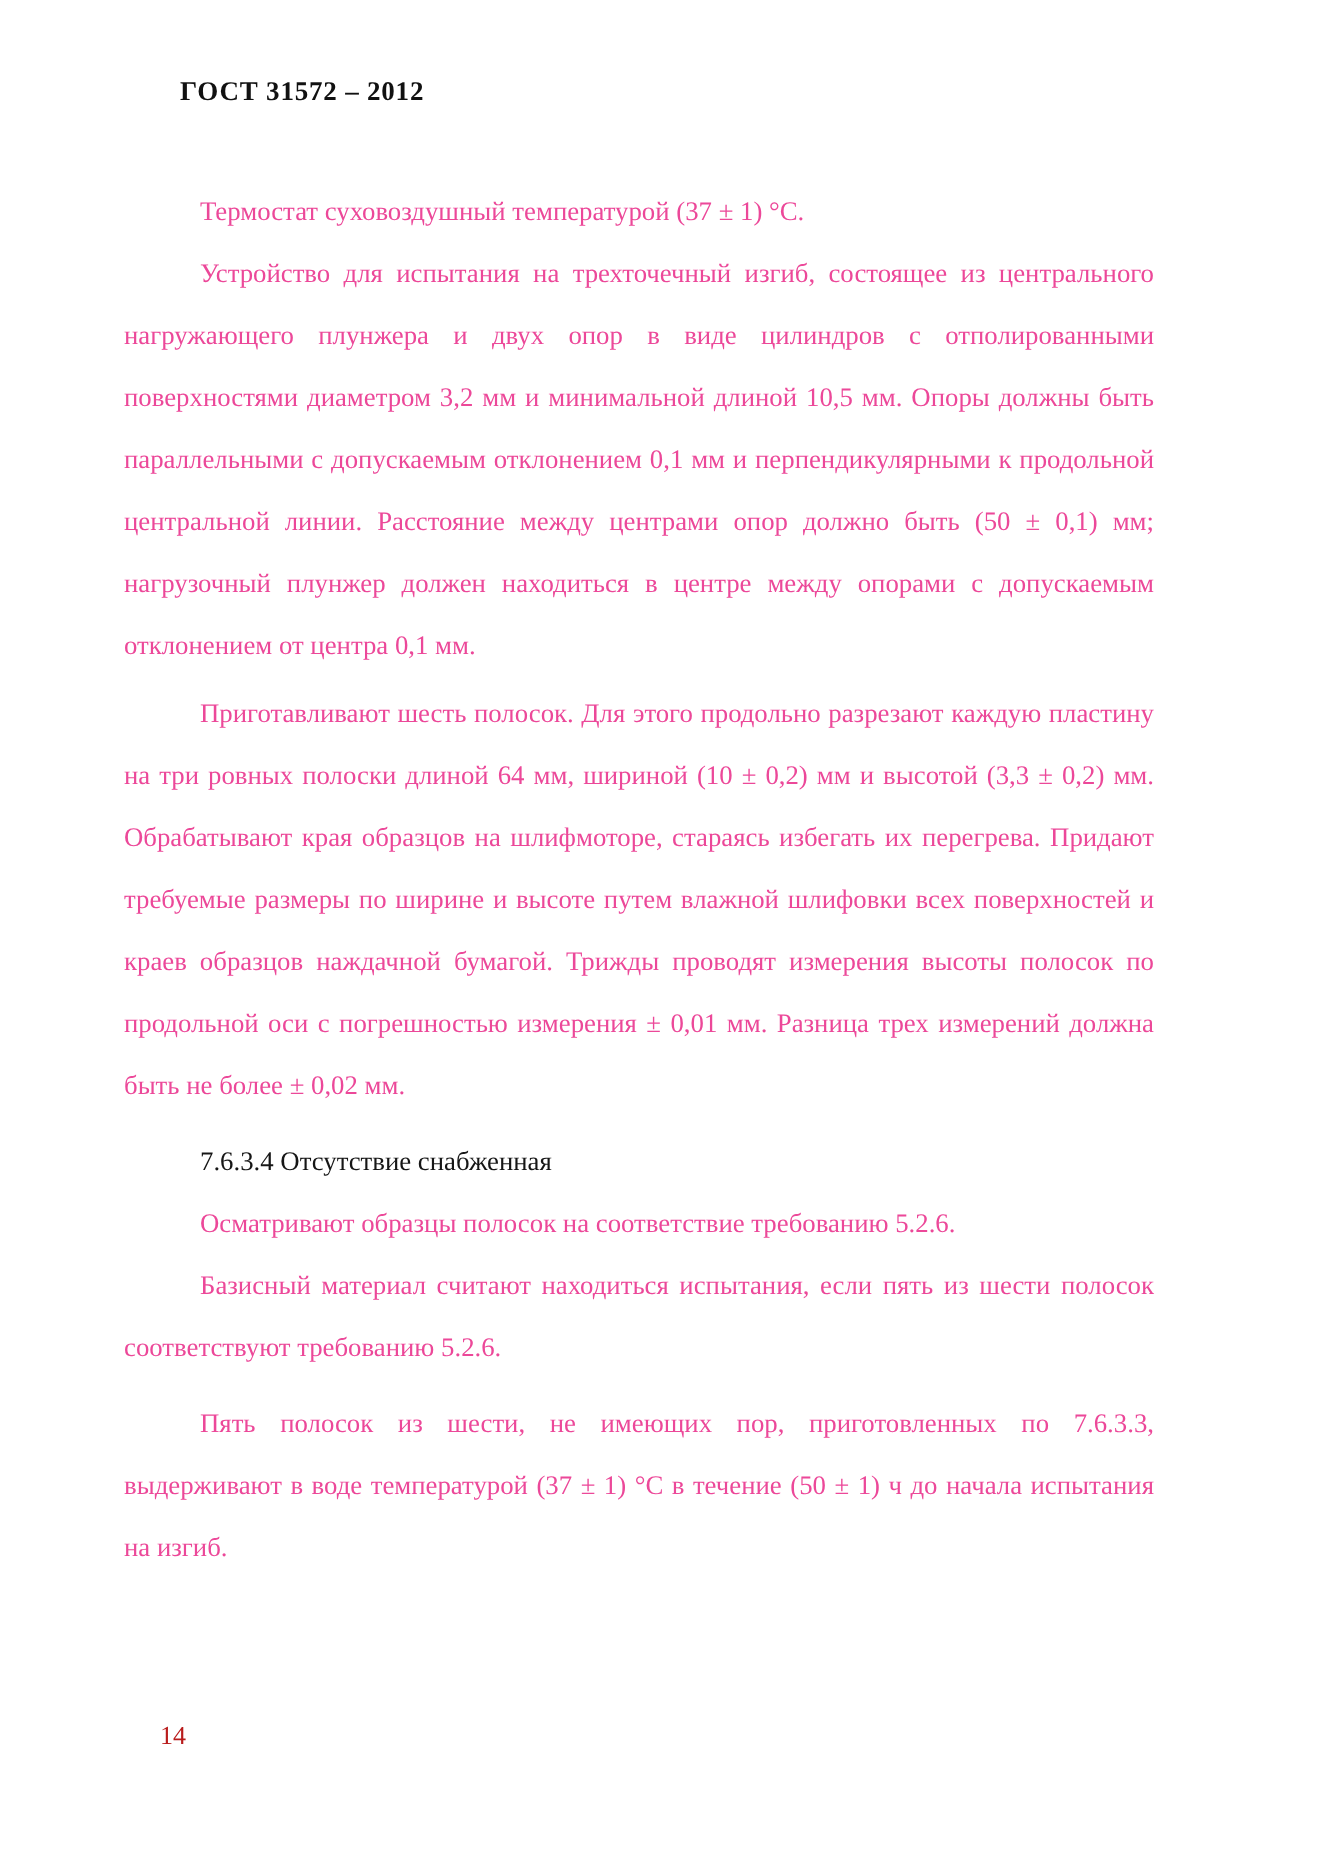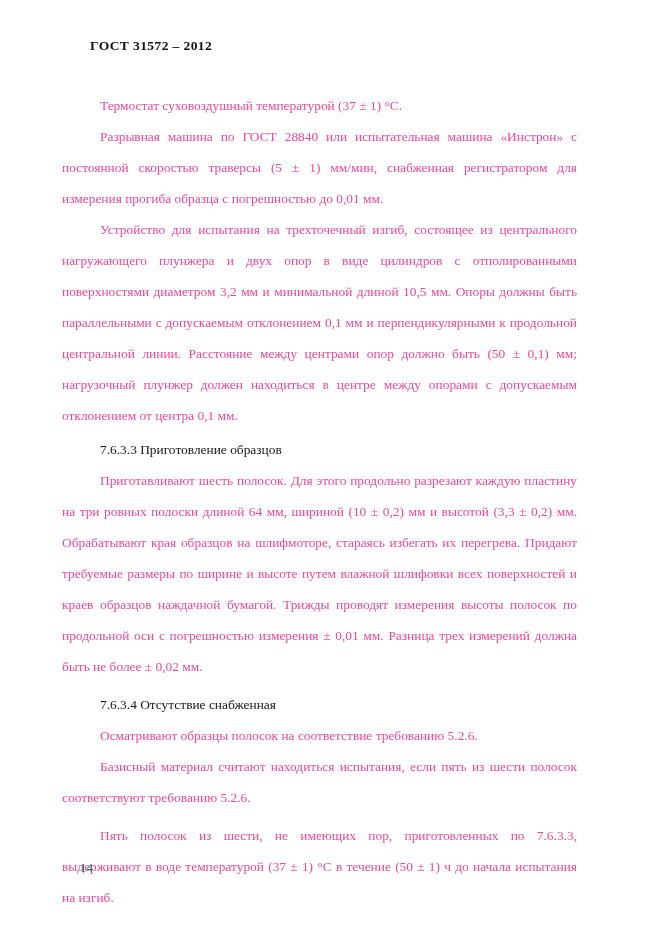--- a/index.html
+++ b/index.html
@@ -55,41 +55,39 @@
     text-align: left;
     color: #161616;
   }
   .spacer-sm { height: 7px; }
   .spacer-xs { height: 3px; }
   .footer-page-number {
     position: absolute;
     left: 80px;
     bottom: 44px;
     font-size: 13px;
-    color: #0f766e;
+    color: #b91c1c;
   }
 </style>
 </head>
 <body>
 
 <div class="page">
 
   <div class="header">ГОСТ 31572 – 2012</div>
 
   <div class="body-block">
 
     <p class="para">Термостат суховоздушный температурой (37 ± 1) °С.</p>
 
-    <p class="para">Разрывная машина по ГОСТ 28840 или испытательная машина «Инстрон» с постоянной скоростью траверсы (5 ± 1) мм/мин, снабженная регистратором для измерения прогиба образца с погрешностью до 0,01 мм.</p>
 
     <p class="para">Устройство для испытания на трехточечный изгиб, состоящее из центрального нагружающего плунжера и двух опор в виде цилиндров с отполированными поверхностями диаметром 3,2 мм и минимальной длиной 10,5 мм. Опоры должны быть параллельными с допускаемым отклонением 0,1 мм и перпендикулярными к продольной центральной линии. Расстояние между центрами опор должно быть (50 ± 0,1) мм; нагрузочный плунжер должен находиться в центре между опорами с допускаемым отклонением от центра 0,1 мм.</p>
 
     <div class="spacer-xs"></div>
 
-    <p class="clause">7.6.3.3  Приготовление образцов</p>
 
     <p class="para">Приготавливают шесть полосок. Для этого продольно разрезают каждую пластину на три ровных полоски длиной 64 мм, шириной (10 ± 0,2) мм и высотой (3,3 ± 0,2) мм. Обрабатывают края образцов на шлифмоторе, стараясь избегать их перегрева. Придают требуемые размеры по ширине и высоте путем влажной шлифовки всех поверхностей и краев образцов наждачной бумагой. Трижды проводят измерения высоты полосок по продольной оси с погрешностью измерения ± 0,01 мм. Разница трех измерений должна быть не более ± 0,02 мм.</p>
 
     <div class="spacer-sm"></div>
 
     <p class="clause">7.6.3.4  Отсутствие снабженная</p>
 
     <p class="para">Осматривают образцы полосок на соответствие требованию 5.2.6.</p>
 
     <p class="para">Базисный материал считают находиться испытания, если пять из шести полосок соответствуют требованию 5.2.6.</p>

